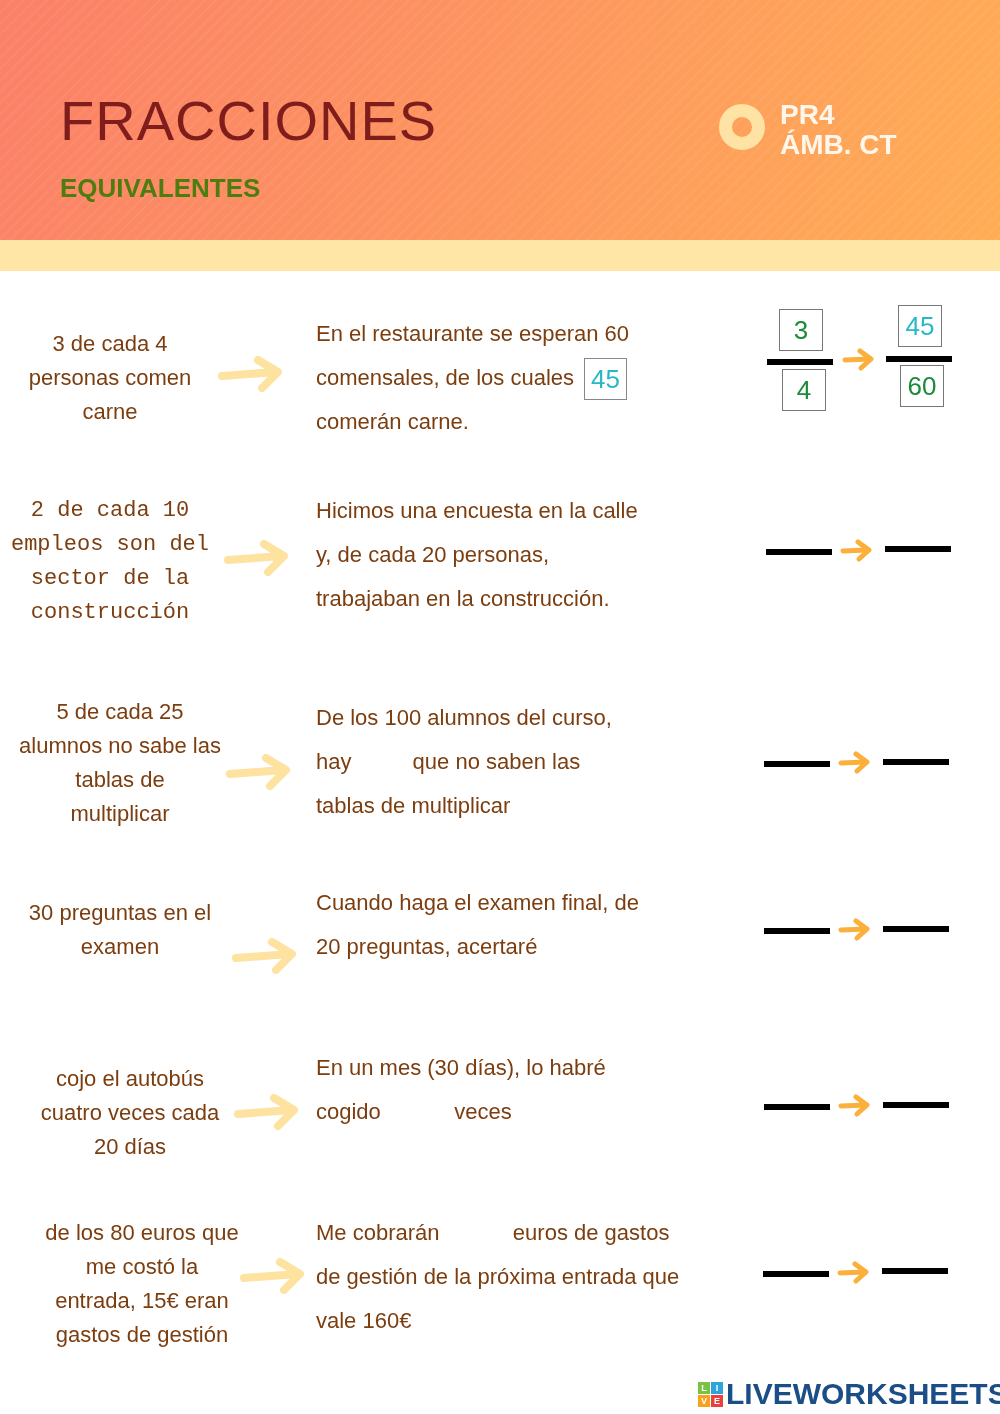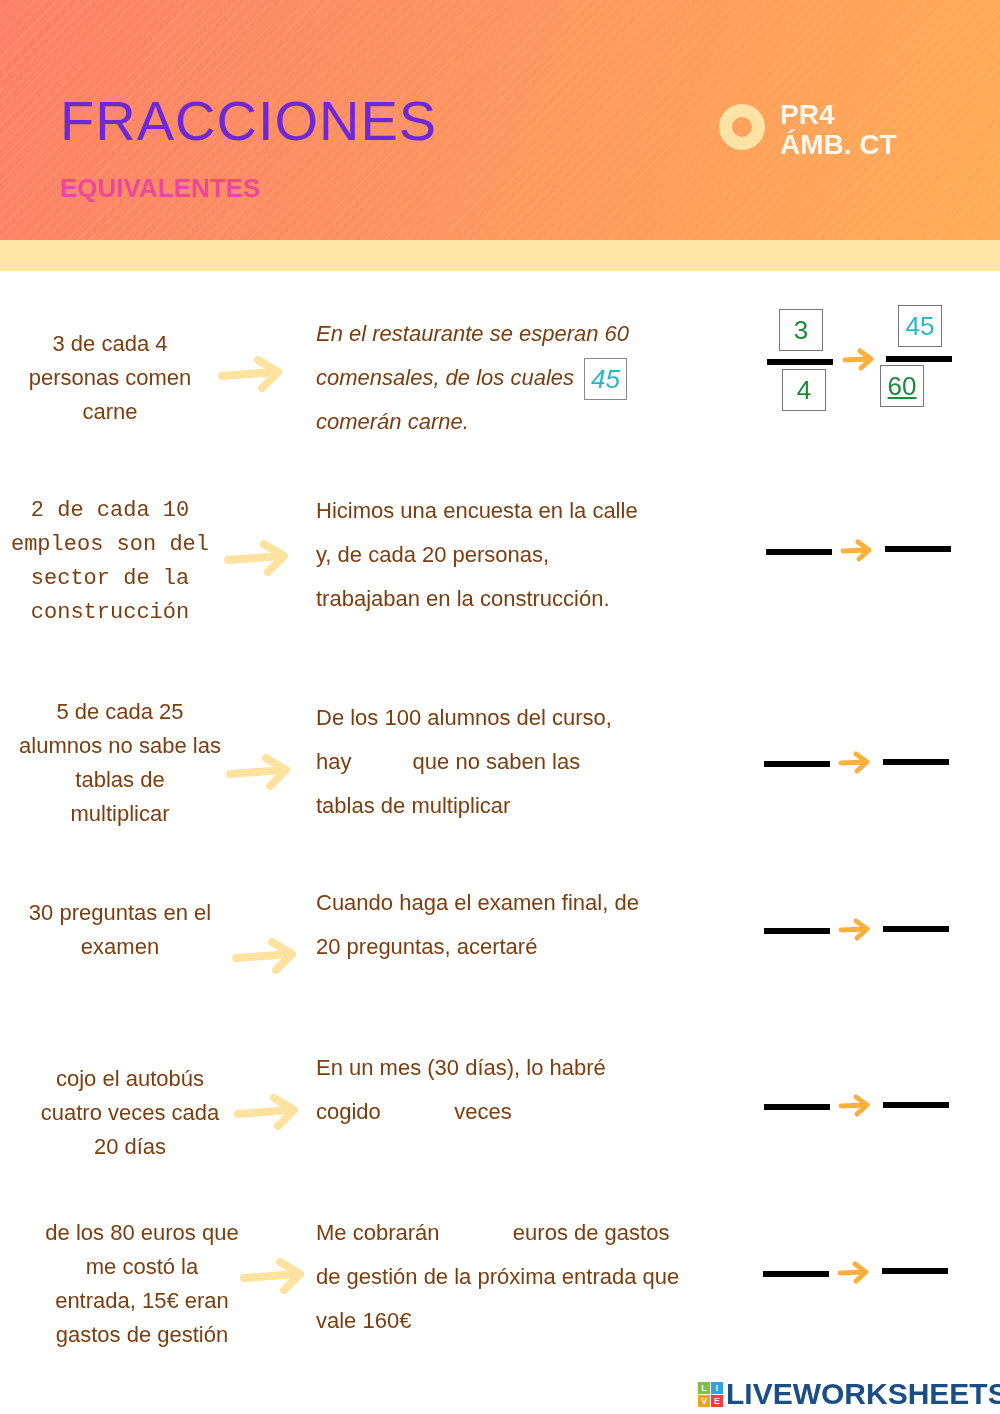--- a/index.html
+++ b/index.html
@@ -11,25 +11,25 @@
   .header {
     position: absolute; left: 0; top: 0; width: 1000px; height: 240px;
     background: linear-gradient(110deg, #fb8068 0%, #fd9460 45%, #ffad55 100%);
   }
   .header::after {
     content: ""; position: absolute; inset: 0;
     background: repeating-linear-gradient(135deg, rgba(255,255,255,0.05) 0 2px, rgba(255,255,255,0) 2px 8px);
   }
   .band { position: absolute; left: 0; top: 240px; width: 1000px; height: 31px; background: #ffe5a6; }
   .title {
-    position: absolute; left: 60px; top: 86px; color: #6d28d9;
+    position: absolute; left: 60px; top: 86px; color: #7f1d1d;
     font-size: 56px; font-weight: 400; letter-spacing: 1px; line-height: 70px; z-index: 2;
   }
   .subtitle {
-    position: absolute; left: 60px; top: 170px; color: #ec4899;
+    position: absolute; left: 60px; top: 170px; color: #4d7c0f;
     font-size: 26px; font-weight: 700; line-height: 36px; z-index: 2;
   }
   .ring {
     position: absolute; left: 719px; top: 104px; width: 46px; height: 46px; border-radius: 50%;
     box-sizing: border-box; border: 13px solid #ffe3a4; z-index: 2;
   }
   .badge {
     position: absolute; left: 780px; top: 100px; color: #fff7ec; font-size: 28px; font-weight: 700;
     line-height: 30px; z-index: 2;
   }
@@ -72,35 +72,35 @@
 
 <div>
   <div class="left-text" style="left:10px; top:327px; width:200px;">
     <div>3 de cada 4</div>
     <div>personas comen</div>
     <div>carne</div>
   </div>
   <svg class="arrow-pale" style="left:218px; top:356px;" width="66" height="36" viewBox="0 0 66 36">
     <path d="M4 20 L58 16 M40 4 L60 16 L44 32" stroke="#fde2a0" stroke-width="8" fill="none" stroke-linecap="round" stroke-linejoin="round"></path>
   </svg>
-  <div class="right-text" style="top:312px;font-style:italic;">
+  <div class="right-text" style="top:312px;">
     <span class="line">En el restaurante se esperan 60</span>
     <span class="line"><span>comensales, de los cuales</span><span class="answer-box">45</span></span>
     <span class="line"> comerán carne.</span>
   </div>
 
   <div class="fbox" style="left:779px; top:309px;">3</div>
   <div class="bar" style="left:767px; top:359px; width:66px;"></div>
   <div class="fbox" style="left:782px; top:369px;">4</div>
   <svg class="arrow-orange" style="left:842px; top:347px;" width="34" height="26" viewBox="0 0 34 26">
     <path d="M3 13 L28 12 M18 4 L29 12 L19 21" stroke="#fbb03b" stroke-width="5" fill="none" stroke-linecap="round" stroke-linejoin="round"></path>
   </svg>
   <div class="fbox cyan" style="left:898px; top:305px;">45</div>
   <div class="bar" style="left:886px; top:356px; width:66px;"></div>
-  <div class="fbox" style="left:880px; top:365px;text-decoration:underline;">60</div>
+  <div class="fbox" style="left:900px; top:365px;">60</div>
 </div>
 
 <div>
   <div class="left-text" style="left:10px; top:494px; width:200px;font-family:Liberation Mono, monospace;">
     <div>2 de cada 10</div>
     <div>empleos son del</div>
     <div>sector de la</div>
     <div>construcción</div>
   </div>
   <svg class="arrow-pale" style="left:224px; top:540px;" width="66" height="36" viewBox="0 0 66 36">

